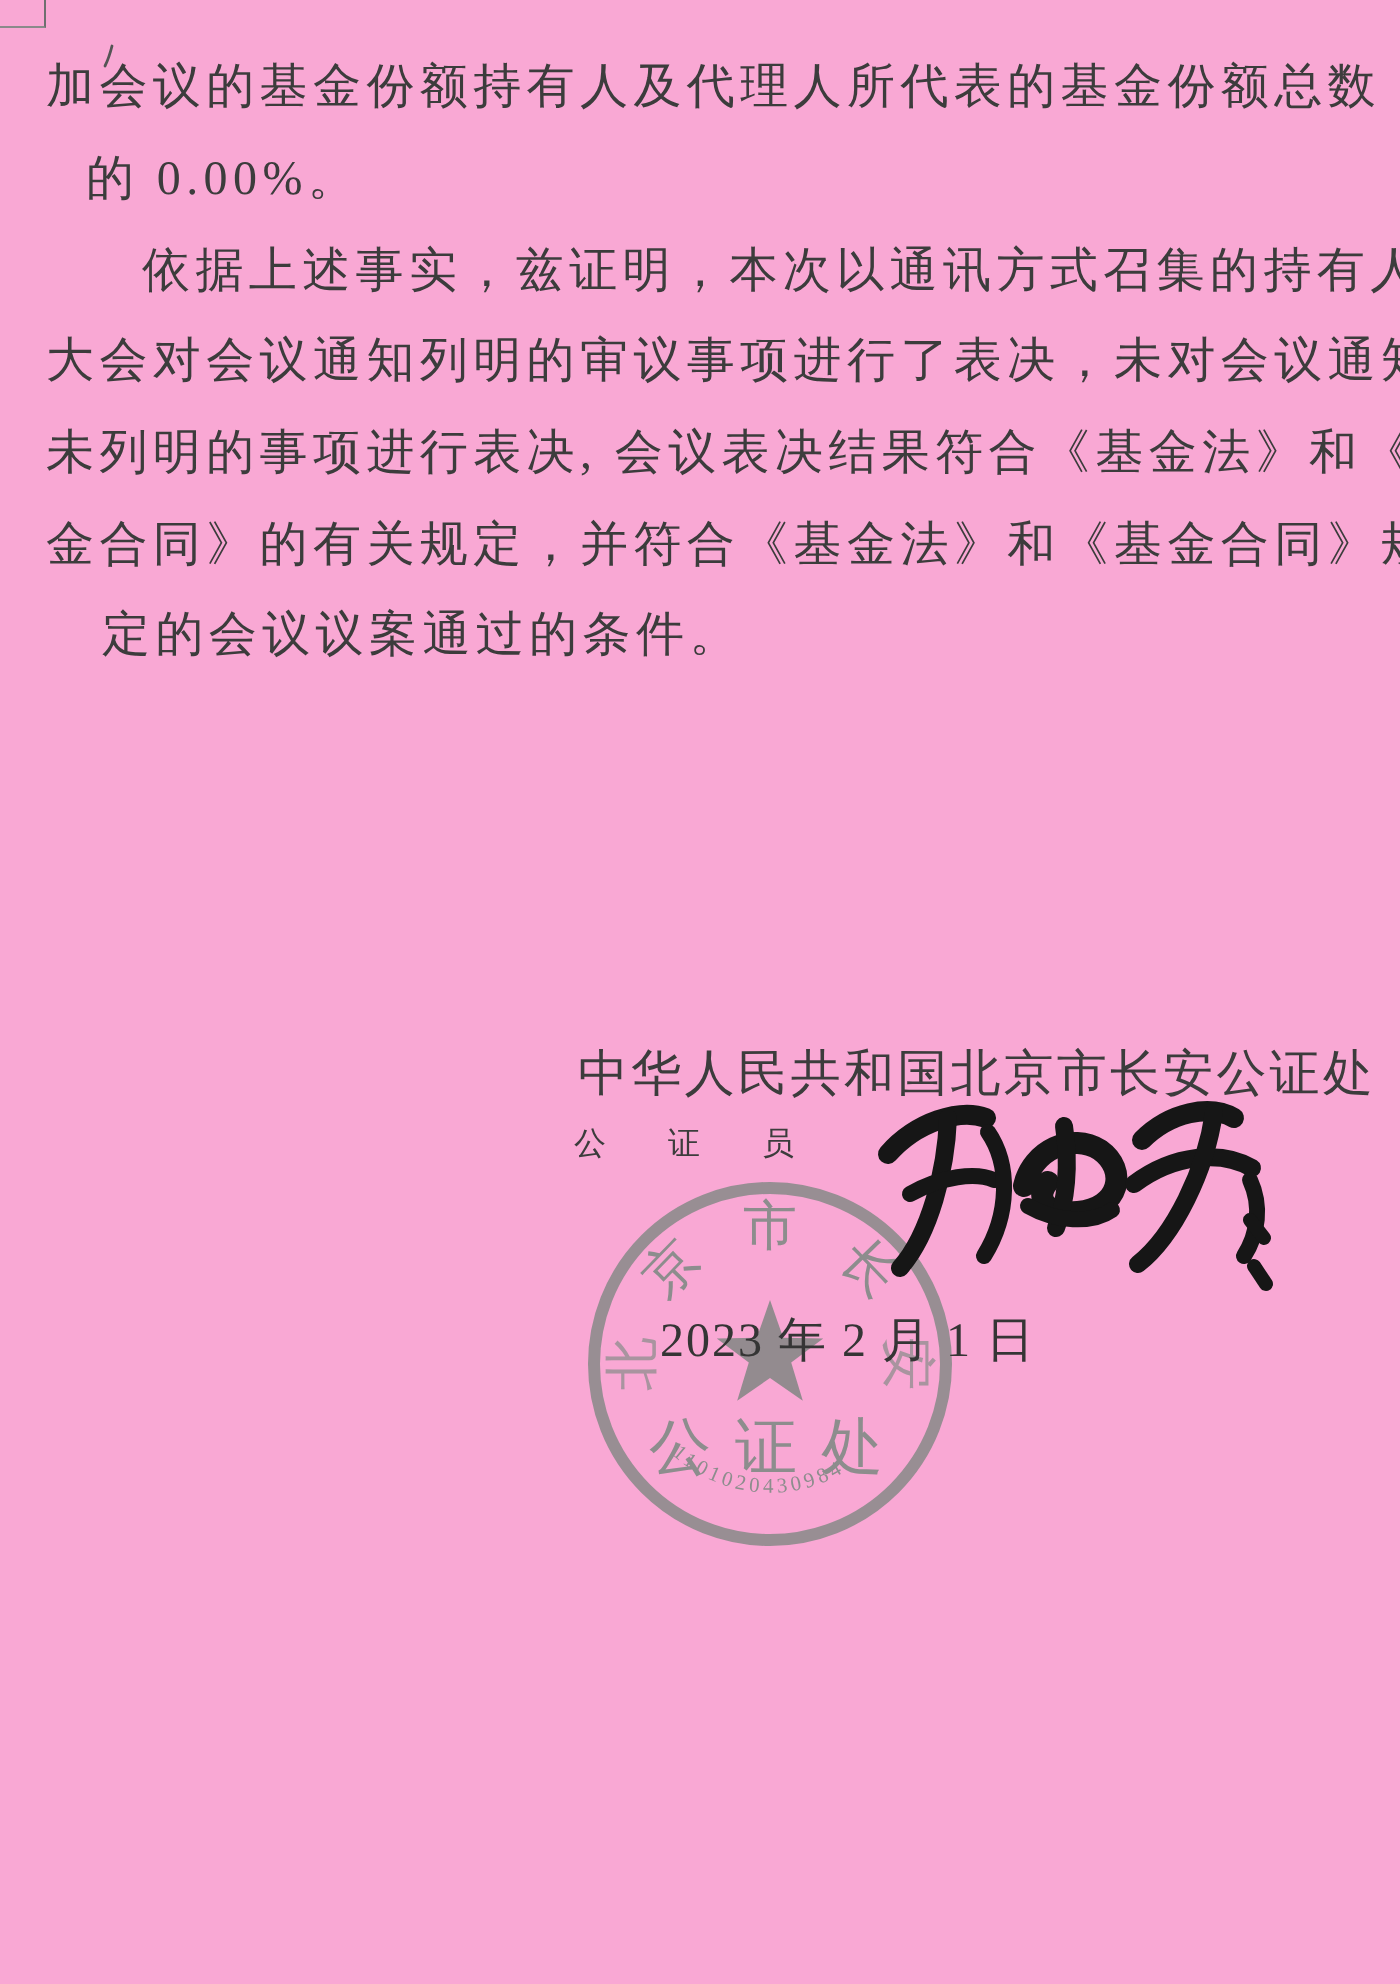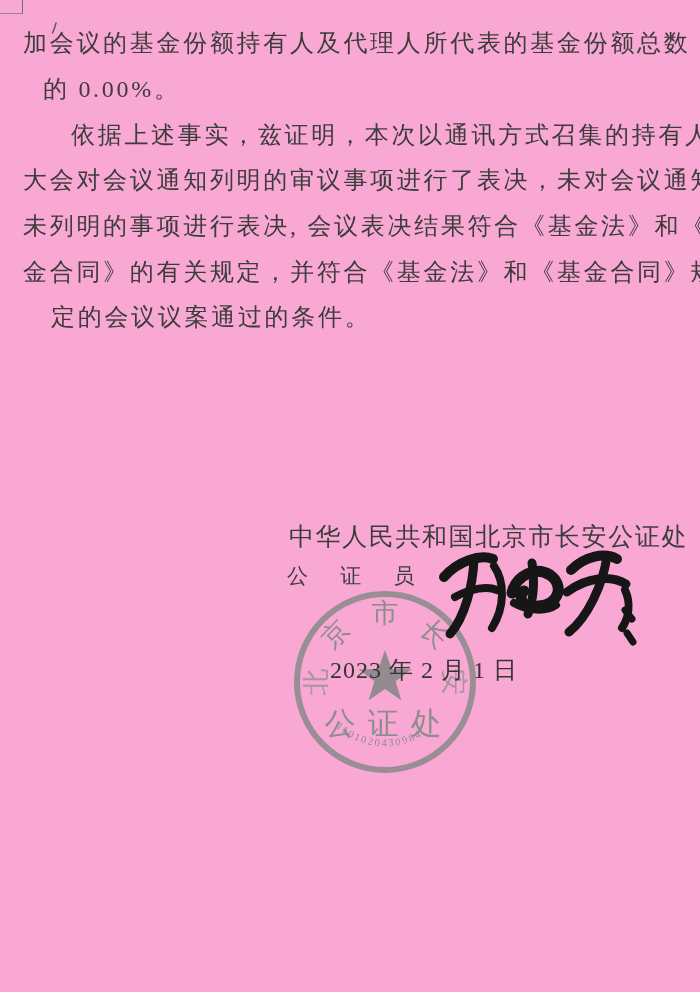--- a/index.html
+++ b/index.html
@@ -43,21 +43,21 @@
     left: 289px; top: 492px;
     font-size: 25px;
     letter-spacing: 1.6px;
     color: #3c3c3c;
     white-space: nowrap;
     margin-top: 28px;
   }
   .notary-title {
     position: absolute;
     left: 287px; top: 562px;
-    font-size: 21px;
+    font-size: 16px;
     letter-spacing: 9px;
     word-spacing: 9px;
     color: #3c3c3c;
     white-space: nowrap;
     z-index: 3;
   }
   .date-line {
     position: absolute;
     left: 286px; top: 654px;
     font-size: 24px;

